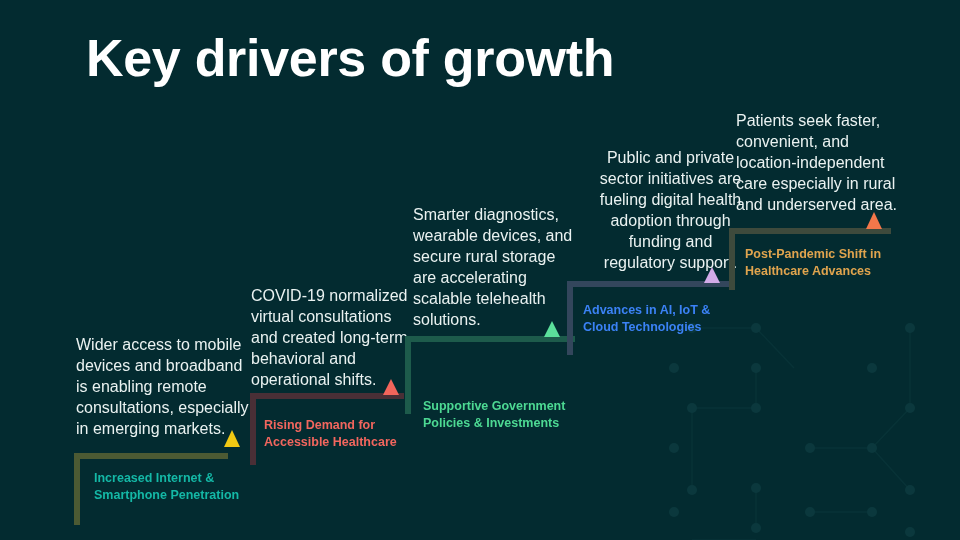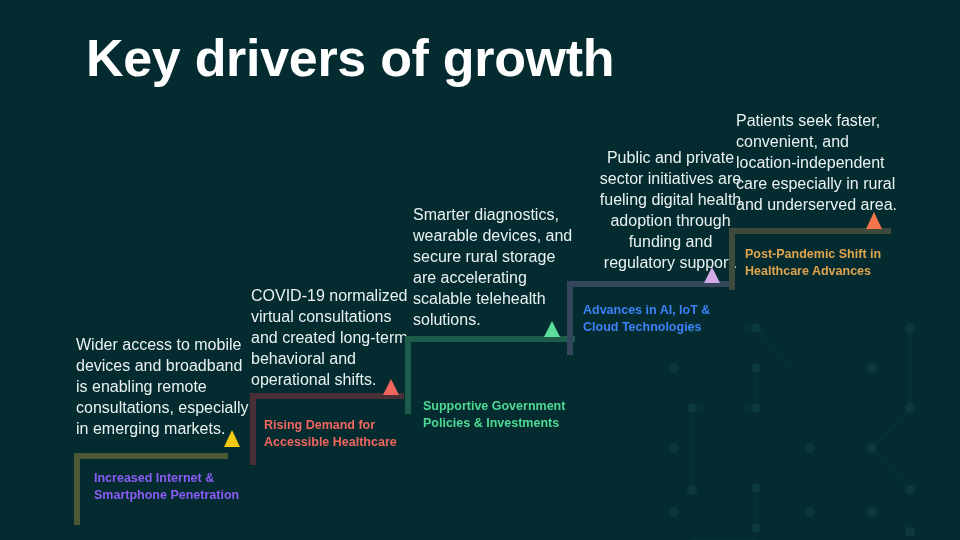--- a/index.html
+++ b/index.html
@@ -136,21 +136,21 @@
     <div class="bracket" style="left:74px; top:453px; width:154px; height:72px;">
       <div class="hbar" style="background:#4C5A33;"></div>
       <div class="vbar" style="background:#4C5A33; height:72px;"></div>
     </div>
     <div class="tri" style="left:224px; top:430px; border-bottom:17px solid #F2C913;"></div>
     <div class="step-desc" style="left:76px; top:334px; width:190px;">Wider access to mobile
 devices and broadband
 is enabling remote
 consultations, especially
 in emerging markets.</div>
-    <div class="step-label" style="left:94px; top:470px; width:180px; color:#8b5cf6;">Increased Internet &amp;
+    <div class="step-label" style="left:94px; top:470px; width:180px; color:#14b8a6;">Increased Internet &amp;
 Smartphone Penetration</div>
   </div>
 
   <div class="step">
     <div class="bracket" style="left:250px; top:393px; width:154px; height:72px;">
       <div class="hbar" style="background:#4A2F36;"></div>
       <div class="vbar" style="background:#4A2F36; height:72px;"></div>
     </div>
     <div class="tri" style="left:383px; top:379px; border-bottom:16px solid #F2655B;"></div>
     <div class="step-desc" style="left:251px; top:285px; width:195px;">COVID-19 normalized

